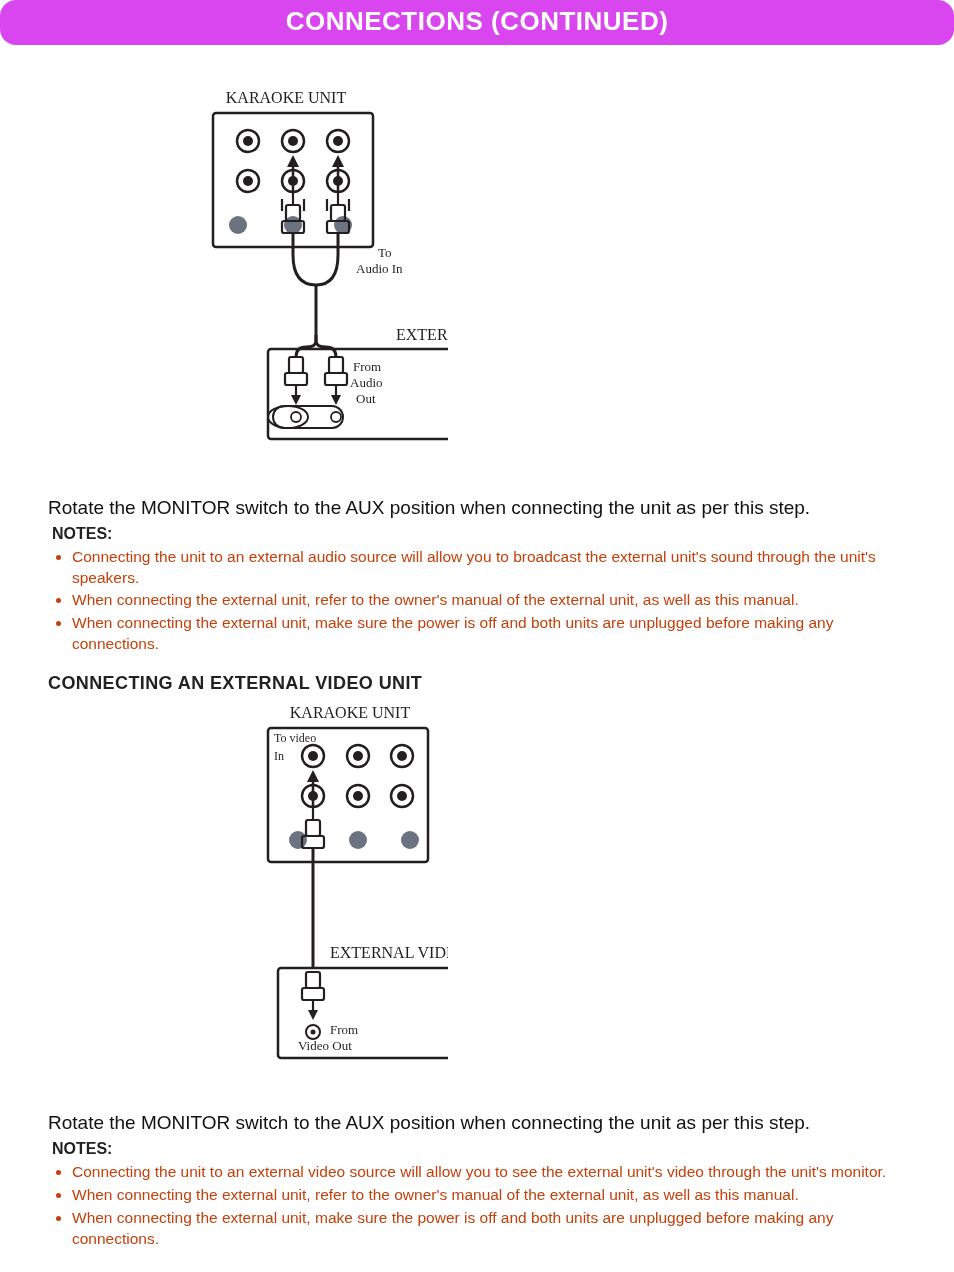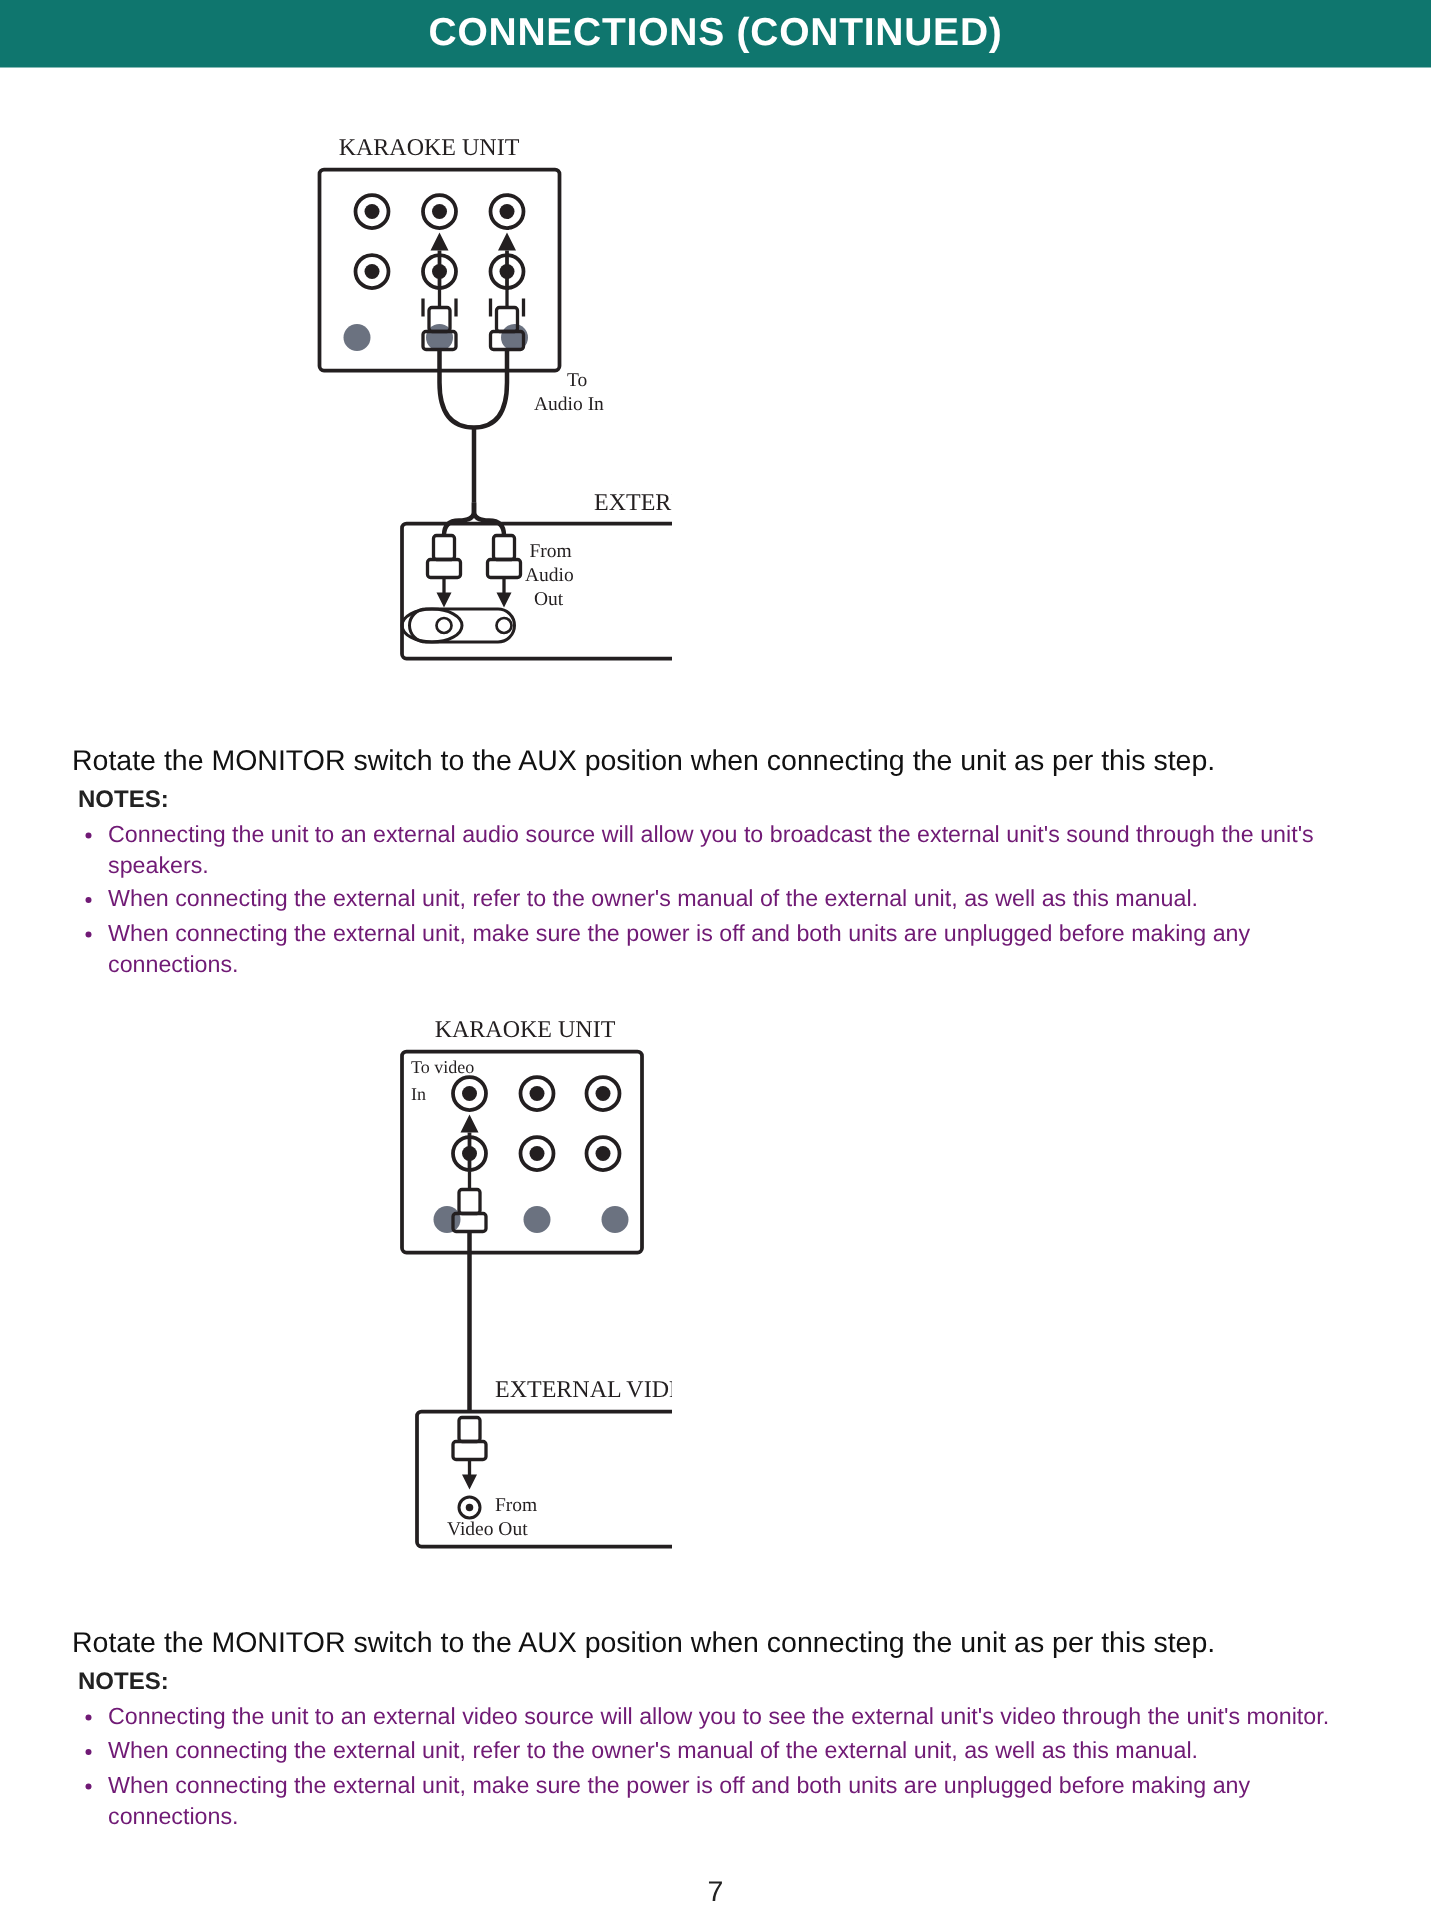--- a/index.html
+++ b/index.html
@@ -7,27 +7,28 @@
     margin: 0;
     padding: 0;
     background: #fff;
     width: 954px;
     color: #222;
   }
   .page {
     padding: 40px 48px 30px 48px;
   }
   .title-bar {
-    background: #0f766e;
+    background: #d946ef;
     color: #fff;
     font-weight: bold;
     font-size: 26px;
     text-align: center;
     padding: 6px 0 8px 0;
     letter-spacing: 0.5px;
+    border-radius: 16px;
   }
   .section-heading {
     font-weight: bold;
     font-size: 18px;
     margin: 10px 0 6px 0;
     letter-spacing: 0.4px;
   }
   .diagram-row {
     display: flex;
     gap: 22px;
@@ -49,21 +50,21 @@
   .notes-heading {
     font-weight: bold;
     font-size: 16px;
     margin: 2px 0 4px 4px;
   }
   ul.notes {
     margin: 0 0 18px 0;
     padding-left: 24px;
     font-size: 15.5px;
     line-height: 1.35;
-    color: #701a75;
+    color: #c2410c;
   }
   ul.notes li { margin-bottom: 2px; }
   .page-number {
     text-align: center;
     font-size: 19px;
     margin-top: 28px;
   }
 </style>
 </head>
 <body>
@@ -174,20 +175,21 @@
     <div class="side-instruction">Rotate the MONITOR switch to the AUX position when connecting the unit as per this step.</div>
   </div>
 
   <div class="notes-heading">NOTES:</div>
   <ul class="notes">
     <li>Connecting the unit to an external audio source will allow you to broadcast the external unit's sound through the unit's speakers.</li>
     <li>When connecting the external unit, refer to the owner's manual of the external unit, as well as this manual.</li>
     <li>When connecting the external unit, make sure the power is off and both units are unplugged before making any connections.</li>
   </ul>
 
+  <div class="section-heading">CONNECTING AN EXTERNAL VIDEO UNIT</div>
 
   <div class="diagram-row">
     <div class="diagram-col">
       <svg width="400" height="380" viewBox="0 0 400 380">
 
         <text x="302" y="18" font-family="serif" font-size="16" fill="#231f20" text-anchor="middle">KARAOKE UNIT</text>
 
         <rect x="220" y="28" width="160" height="134" fill="none" stroke="#231f20" stroke-width="2.5" rx="3"></rect>
 
         <text x="226" y="42" font-family="serif" font-size="12" fill="#231f20">To video</text>

